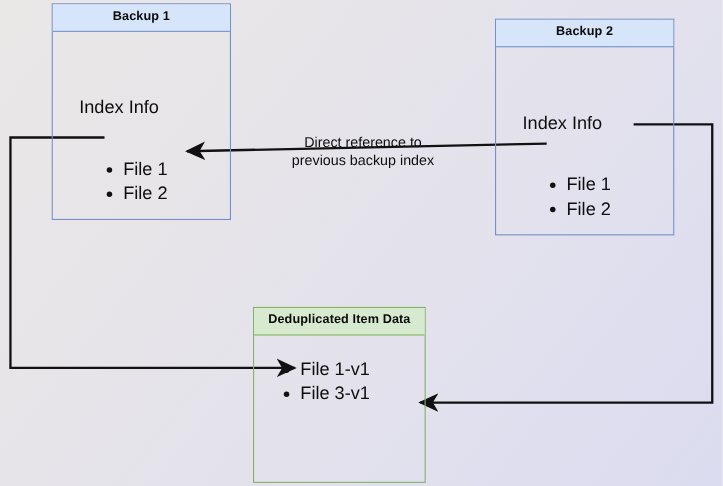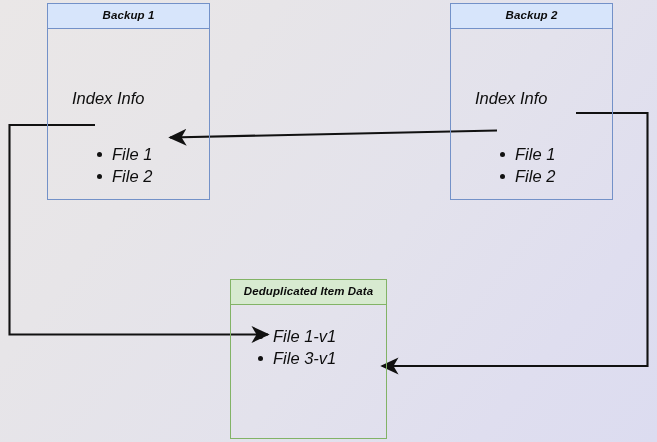--- a/index.html
+++ b/index.html
@@ -28,21 +28,20 @@
     height: 442px;
     pointer-events: none;
   }
 
   
   .box {
     position: absolute;
     box-sizing: border-box;
     display: flex;
     flex-direction: column;
-    font-style: italic;
   }
   .box-header {
     box-sizing: border-box;
     text-align: center;
     font-size: 11.5px;
     font-weight: bold;
     color: #0b0b0b;
     letter-spacing: 0.1px;
     line-height: 1;
     padding: 6px 2px 6px 2px;
@@ -153,35 +152,37 @@
     <div class="box-header">Backup 1</div>
     <div class="box-body">
       <div class="index-label" style="left:24px; top:40px;">Index Info</div>
       <ul class="item-list" style="left:48px; top:93px;">
         <li>File 1</li>
         <li>File 2</li>
       </ul>
     </div>
   </div>
 
-  <div class="box box-blue" style="left:450px; top:3px; width:163px; height:197px;">
+  <div class="box box-blue" style="left:450px; top:17px; width:163px; height:197px;">
     <div class="box-header">Backup 2</div>
     <div class="box-body">
       <div class="index-label" style="left:24px; top:40px;">Index Info</div>
       <ul class="item-list" style="left:48px; top:93px;">
         <li>File 1</li>
         <li>File 2</li>
       </ul>
     </div>
   </div>
 
   <div class="box box-green" style="left:230px; top:279px; width:157px; height:160px;">
     <div class="box-header">Deduplicated Item Data</div>
     <div class="box-body">
       <ul class="item-list" style="left:26px; top:20px;">
         <li>File 1-v1</li>
         <li>File 3-v1</li>
       </ul>
     </div>
   </div>
 
+  <div class="caption" style="left:245px; top:122px; width:170px;">Direct reference to
+previous backup index</div>
 
 </div>
 
 </body></html>

